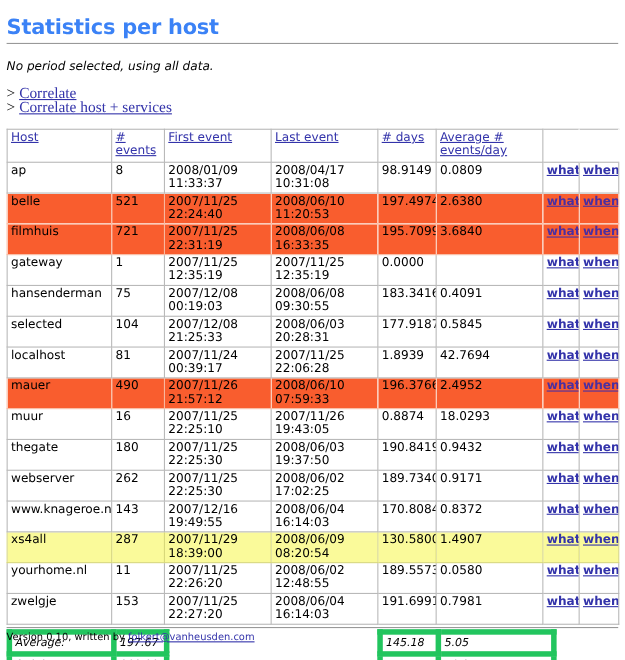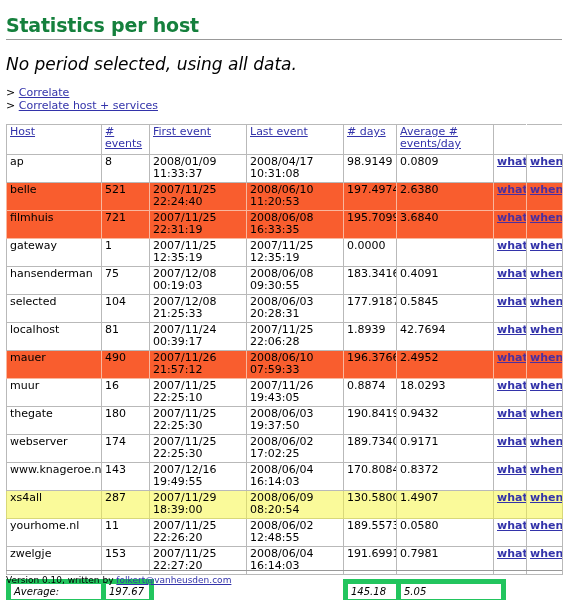--- a/index.html
+++ b/index.html
@@ -21,42 +21,43 @@
     box-sizing: border-box;
     width: 568px;
   }
   h1.page-title {
     font-family: "DejaVu Sans", "Liberation Sans", sans-serif;
     font-size: 19px;
     font-weight: bold;
     margin: 4px 0 0 0;
     padding: 0 0 3px 0;
     letter-spacing: -0.2px;
-    color: #15803d;
+    color: #3b82f6;
   }
   hr.title-rule {
     border: none;
     border-top: 1px solid #999999;
     margin: 0 0 14px 0;
     height: 0;
   }
   .period-note {
     font-style: italic;
-    font-size: 17px;
+    font-size: 11px;
     color: #000;
     margin: 0 0 12px 0;
   }
   .nav-links {
     margin: 0 0 12px 0;
     line-height: 13px;
   }
   .nav-line {
-    font-size: 11px;
+    font-size: 14px;
     color: #000;
     white-space: nowrap;
+    font-family: Liberation Serif, serif;
   }
   .nav-line .arrow { color: #000; }
   a.link {
     color: #3333aa;
     text-decoration: underline;
   }
 
   table.stats {
     border-collapse: collapse;
     width: 556px;
@@ -417,21 +418,21 @@
               <span class="t">19:37:50</span>
             </span>
           </td>
           <td>190.8419</td>
           <td>0.9432</td>
           <td class="action-cell"><a class="link" href="#">what</a></td>
           <td class="action-cell"><a class="link" href="#">when</a></td>
         </tr>
         <tr class="row-plain">
           <td>webserver</td>
-          <td>174</td>
+          <td>262</td>
           <td>
             <span class="dt">
               <span class="d">2007/11/25</span>
               <span class="t">22:25:30</span>
             </span>
           </td>
           <td>
             <span class="dt">
               <span class="d">2008/06/02</span>
               <span class="t">17:02:25</span>

